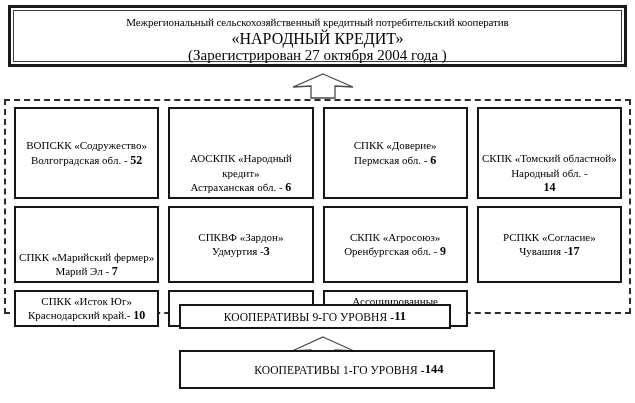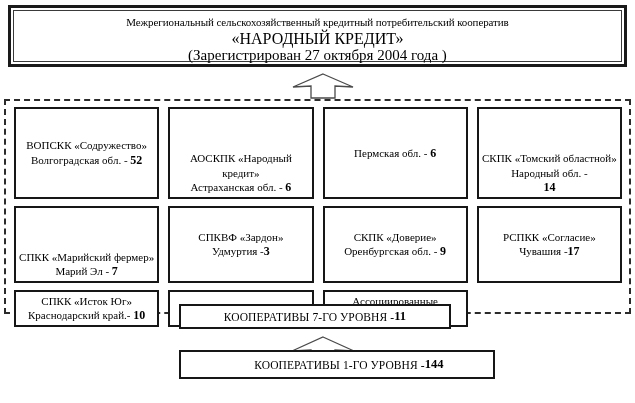--- a/index.html
+++ b/index.html
@@ -132,21 +132,21 @@
   #level2-box {
     left: 179px;
     top: 304px;
     width: 272px;
     height: 25px;
   }
   #level1-box {
     left: 179px;
     top: 350px;
     width: 316px;
-    height: 29px;
+    height: 39px;
     padding-left: 24px;
   }
 </style>
 </head>
 <body>
 
 <div id="canvas">
 
   <div class="title-box">
     <div class="title-inner">
@@ -170,40 +170,41 @@
       <span class="l">ВОПСКК «Содружество»</span>
       <span class="l"><span>Волгоградская обл. - </span><b>52</b></span>
     </div>
 
     <div class="cell">
       <span class="l wrap">АОСКПК «Народный кредит»</span>
       <span class="l"><span>Астраханская обл. - </span><b>6</b></span>
     </div>
 
     <div class="cell">
+      <span class="l">СПКК «Доверие»</span>
       <span class="l"><span>Пермская обл. - </span><b>6</b></span>
     </div>
 
     <div class="cell">
       <span class="l wrap">СКПК «Томский областной» Народный обл. -</span>
       <span class="l"><b>14</b></span>
     </div>
 
     <div class="cell">
       <span class="l wrap"><span>СПКК «Марийский фермер» Марий Эл - </span><b>7</b></span>
     </div>
 
     <div class="cell">
       <span class="l">СПКВФ «Зардон»</span>
       <span class="l"><span>Удмуртия -</span><b>3</b></span>
     </div>
 
 
     <div class="cell">
-      <span class="l">СКПК «Доверие»</span>
+      <span class="l">СКПК «Агросоюз»</span>
       <span class="l"><span>Оренбургская обл. - </span><b>9</b></span>
     </div>
 
     <div class="cell">
       <span class="l">РСПКК «Согласие»</span>
       <span class="l"><span>Чувашия -</span><b>17</b></span>
     </div>
 
     <div class="cell">
       <span class="l">СПКК «Исток Юг»</span>
@@ -215,21 +216,21 @@
     </div>
 
     <div class="cell">
       <span class="l">Ассоциированные</span>
       <span class="l"><span>члены - </span><b>3</b></span>
     </div>
 
   </div>
 
   <div class="level-box" id="level2-box">
-    <span>КООПЕРАТИВЫ 7-ГО  УРОВНЯ - </span>
+    <span>КООПЕРАТИВЫ 9-ГО  УРОВНЯ - </span>
       <b>11</b>
   </div>
 
   <div class="arrow-up" style="left:289px; top:335px;">
     <svg width="68" height="30" viewBox="0 0 68 30">
       <path d="M34 2 L65 16 L46 15 L46 29 L22 29 L22 15 L3 16 Z" fill="#ffffff" stroke="#4a4a4a" stroke-width="1.3" stroke-linejoin="miter"></path>
     </svg>
   </div>
 
   <div class="level-box" id="level1-box">

